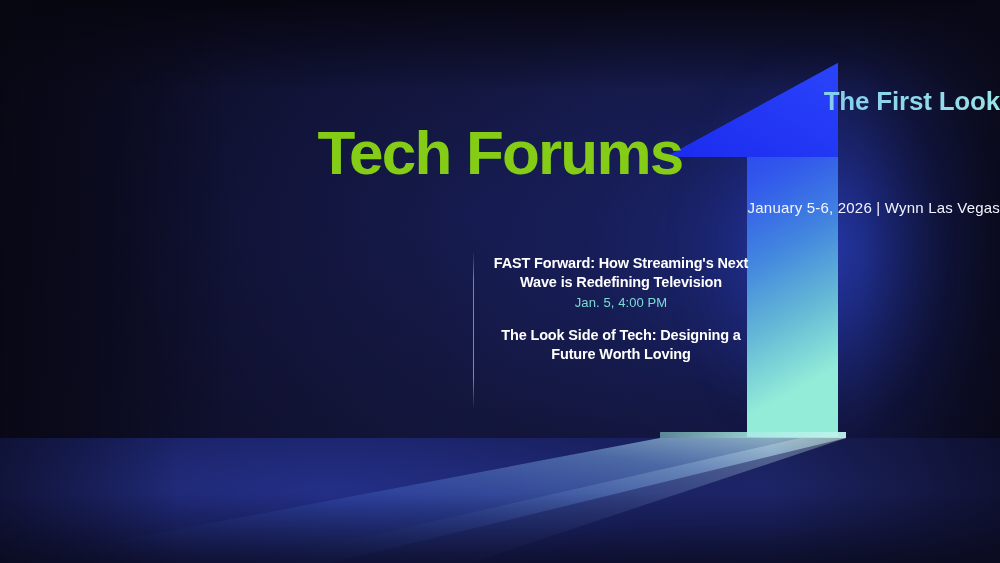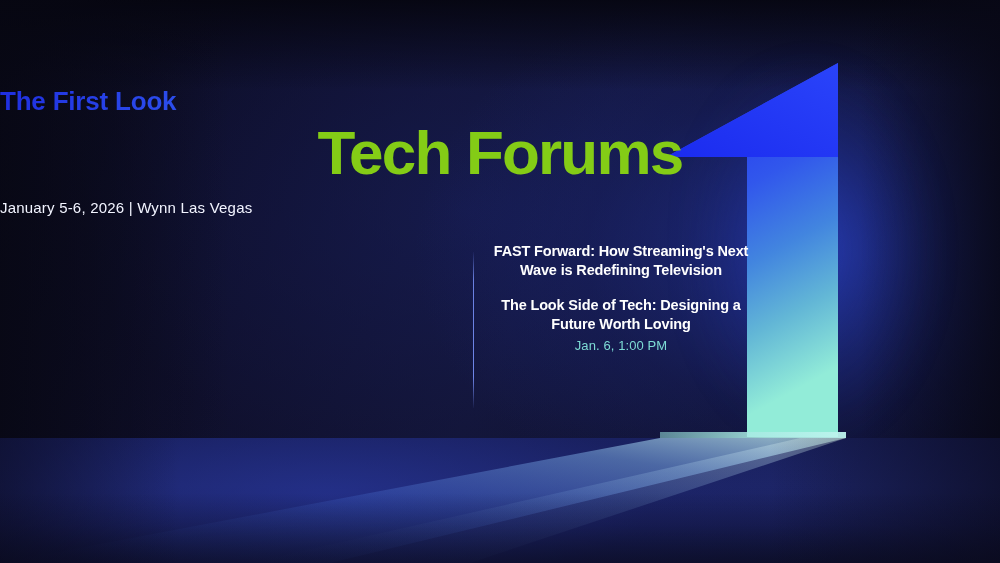--- a/index.html
+++ b/index.html
@@ -84,53 +84,53 @@
     background:linear-gradient(90deg, rgba(150,225,220,0.55) 0%, rgba(170,235,228,0.9) 55%, rgba(190,245,238,0.95) 100%);
   }
 
   
   .content {
     position:absolute; left:0; top:0; width:1000px; height:563px;
   }
 
   .eyebrow {
     position:absolute; left:0; top:86px; width:1000px;
-    text-align:left;
+    text-align:right;
     font-size:26px; font-weight:700; letter-spacing:-0.2px;
     background:linear-gradient(90deg,#1f2fe0 0%, #2f55ef 22%, #4a8ef2 52%, #7fc9ee 78%, #9ae3e8 100%);
     -webkit-background-clip:text; background-clip:text;
     -webkit-text-fill-color:transparent; color:transparent;
   }
 
   .main-title {
     position:absolute; left:0; top:120px; width:1000px;
     text-align:center;
     font-size:62px; font-weight:700; letter-spacing:-1.8px;
     color:#84cc16;
     line-height:1.05;
   }
 
   .meta {
     position:absolute; left:0; top:199px; width:1000px;
-    text-align:left;
+    text-align:right;
     font-size:15px; font-weight:400; letter-spacing:0.2px;
     color:#f2f4ff;
   }
 
   
   .sessions {
     position:absolute; left:130px; top:246px; width:630px; height:170px;
   }
   .divider {
     position:absolute; left:343px; top:6px; width:1px; height:156px;
     background:linear-gradient(180deg, rgba(90,110,230,0.05) 0%, rgba(120,145,250,0.85) 18%, rgba(120,145,250,0.9) 80%, rgba(90,110,230,0.05) 100%);
   }
   .col { position:absolute; top:0; }
   .col-left  { left:0;    width:334px; text-align:center; }
-  .col-right { left:352px; width:278px; text-align:center; }
+  .col-right { left:352px; width:278px; text-align:center;margin-top:12px; }
 
   .session { margin-bottom:26px; }
   .col-left  .session:first-child { margin-bottom:34px; }
   .col-right .session:first-child { margin-bottom:16px; }
 
   .session-title {
     font-size:14.5px; font-weight:700; line-height:1.32;
     color:#ffffff; letter-spacing:-0.15px;
   }
   .session-time {
@@ -214,25 +214,25 @@
 
     <div class="sessions">
 
       <div class="divider"></div>
 
 
       <div class="col col-right">
 
         <div class="session">
           <div class="session-title">FAST Forward: How Streaming's Next Wave is Redefining Television</div>
+          <div class="session-time">Jan. 5, 4:00 PM</div>
         </div>
 
         <div class="session">
           <div class="session-title">The Look Side of Tech: Designing a Future Worth Loving</div>
-          <div class="session-time">Jan. 6, 1:00 PM</div>
         </div>
 
       </div>
 
     </div>
 
   </div>
 
 </div>
 

